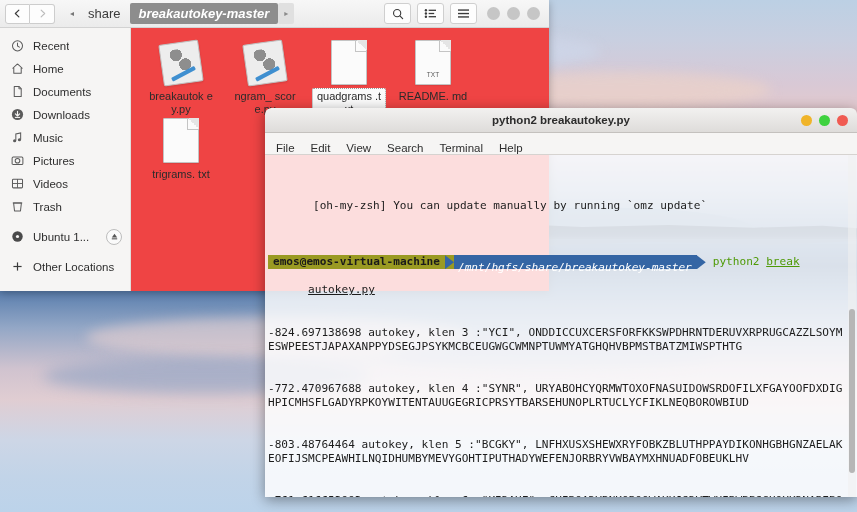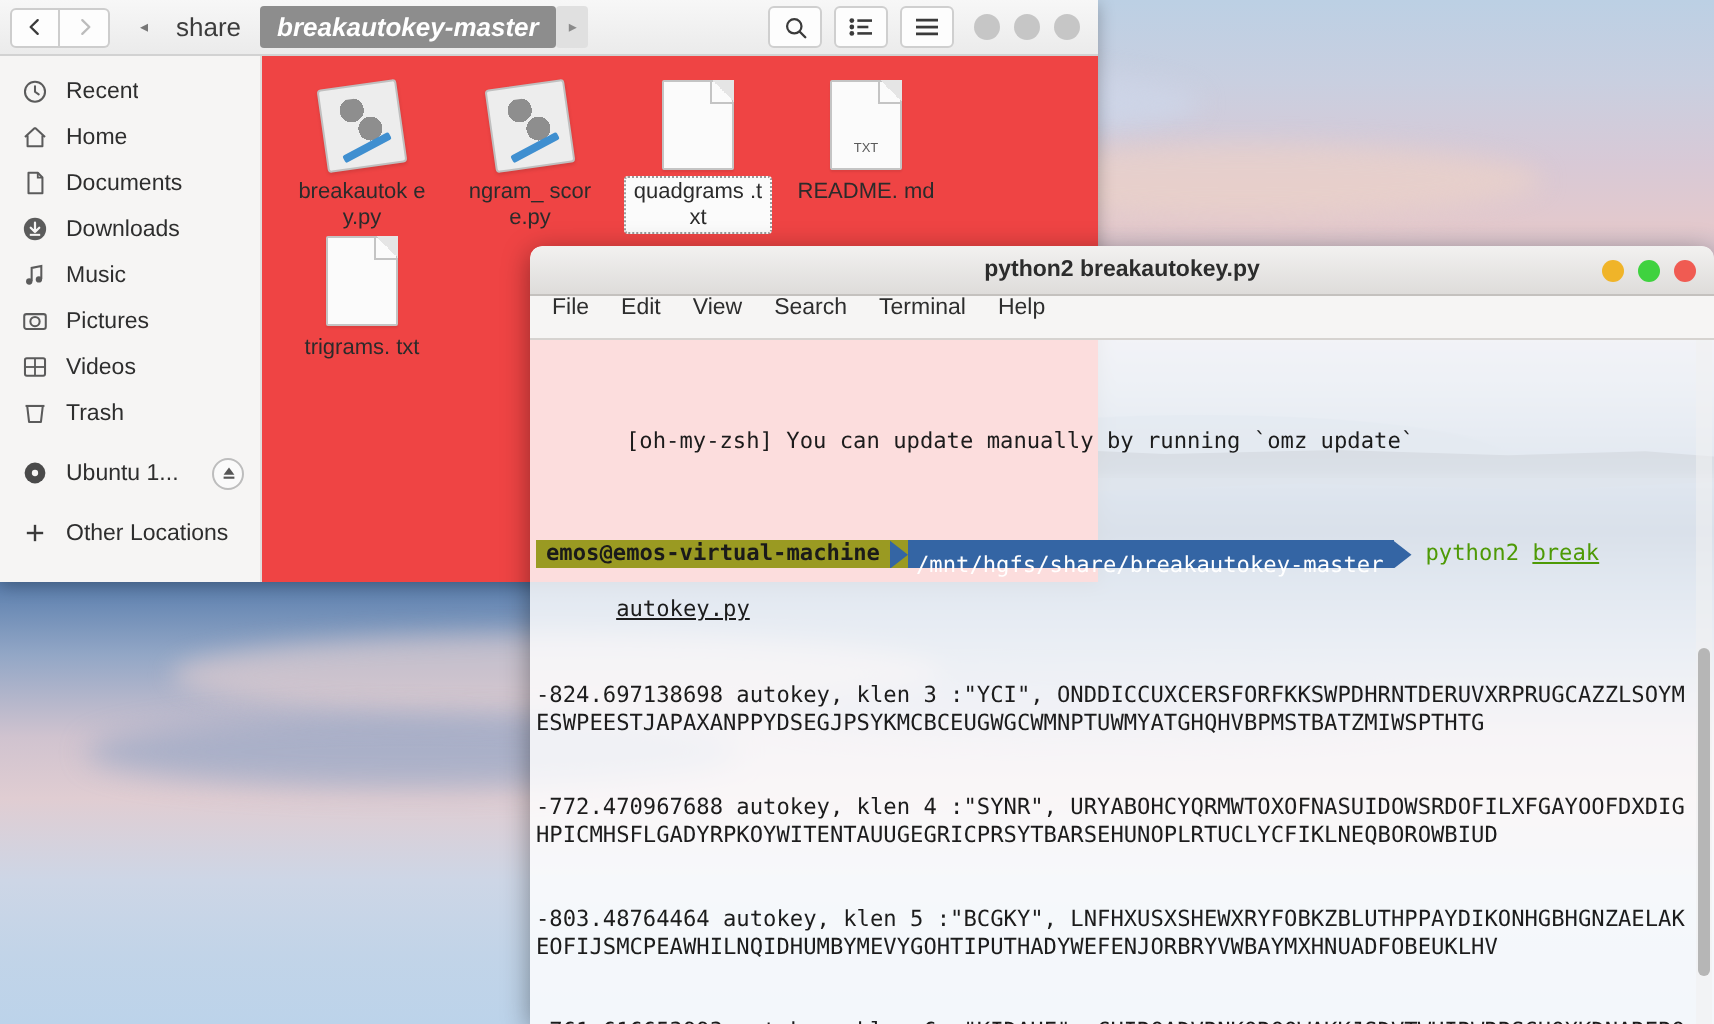--- a/index.html
+++ b/index.html
@@ -203,21 +203,21 @@
   }
   .pyc-ico::after {
     content: ''; position: absolute; right: -1px; top: -1px;
     width: 10px; height: 10px;
     background: linear-gradient(225deg, #e8e8e8 50%, transparent 50%);
     border-left: 1px solid #bfbfbf; border-bottom: 1px solid #bfbfbf;
   }
 
   
   #terminal {
-    position: absolute; left: 265px; top: 123px;
+    position: absolute; left: 265px; top: 108px;
     width: 592px; height: 389px;
     border-radius: 6px 6px 0 0;
     display: flex; flex-direction: column;
     box-shadow: 0 3px 14px rgba(0,0,0,.4);
     overflow: hidden;
   }
   .term-title {
     height: 25px; min-height: 25px;
     background: linear-gradient(to bottom, #f2f1f0, #dedcda);
     border-bottom: 1px solid #c4c1be;
@@ -226,21 +226,21 @@
   }
   .term-title .t-text {
     flex: 1; text-align: center; font-size: 11.5px;
     font-weight: bold; color: #2c2c2c;
   }
   .term-dots { position: absolute; right: 9px; display: flex; gap: 7px; }
   .term-dots span { width: 11px; height: 11px; border-radius: 50%; display: block; }
   .term-menu {
     height: 22px; min-height: 22px;
     background: #f6f5f4; border-bottom: 1px solid #d6d3d0;
-    display: flex; align-items: flex-start; padding-left: 11px; gap: 16px;
+    display: flex; align-items: flex-end; padding-left: 11px; gap: 16px;
     font-size: 11.5px; color: #2e2e2e;
   }
   .term-body {
     flex: 1; position: relative; min-height: 0;
     background: rgba(255,255,255,0.82);
     overflow: hidden;
     padding: 2px 0 0 1px;
   }
   .term-text {
     font-family: "DejaVu Sans Mono", "Liberation Mono", monospace;
@@ -262,21 +262,21 @@
     display: flex; align-items: center; justify-content: center;
     position: relative;
   }
   .seg-arrow1::before {
     content: ''; position: absolute; inset: 0;
     background: #3465a4;
     clip-path: polygon(0 0, 100% 50%, 0 100%);
   }
   .seg-path {
     background: #3465a4; color: #ffffff; padding: 12px 5px 0 4px;
-    display: flex; align-items: center;
+    display: flex; align-items: center; font-style: italic;
   }
   .seg-arrow2 {
     width: 9px; position: relative; background: transparent;
   }
   .seg-arrow2::before {
     content: ''; position: absolute; inset: 0;
     background: #3465a4;
     clip-path: polygon(0 0, 100% 50%, 0 100%);
   }
   .cmd-green { color: #4e9a06; display: flex; align-items: center; padding-left: 7px; }

